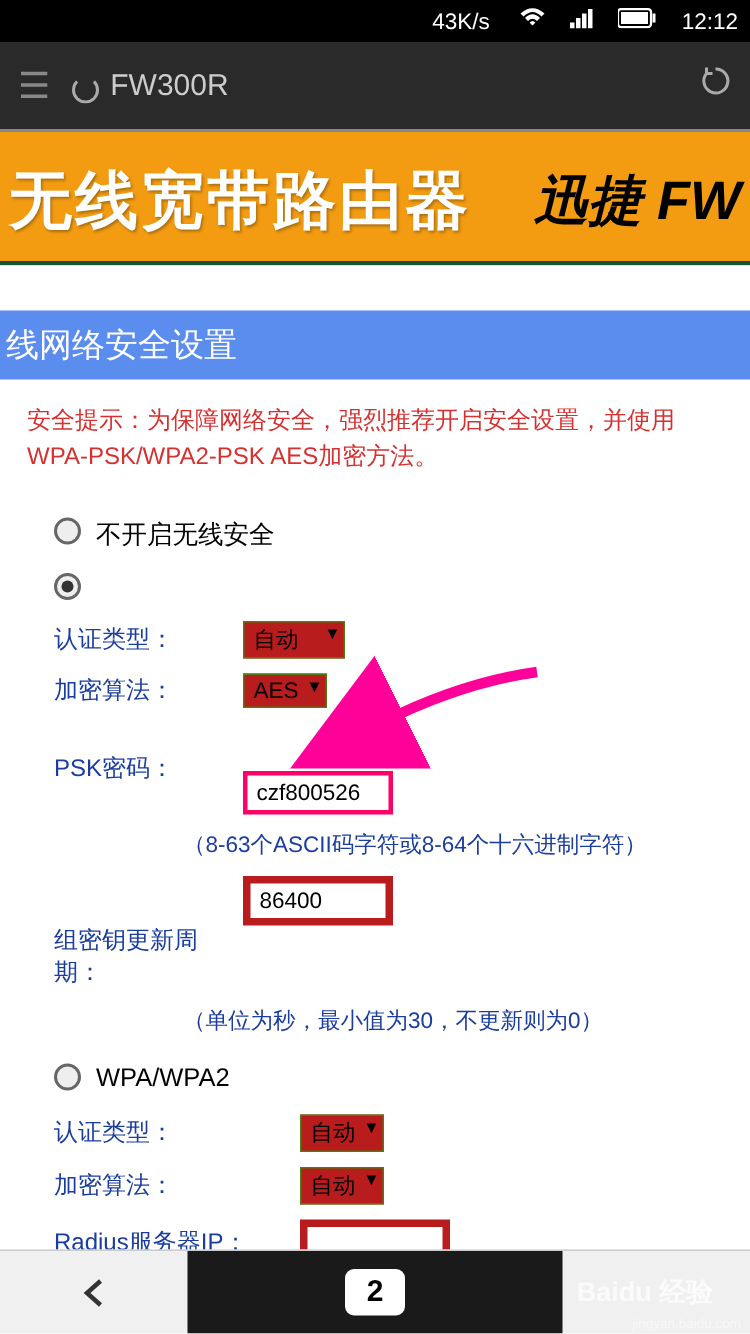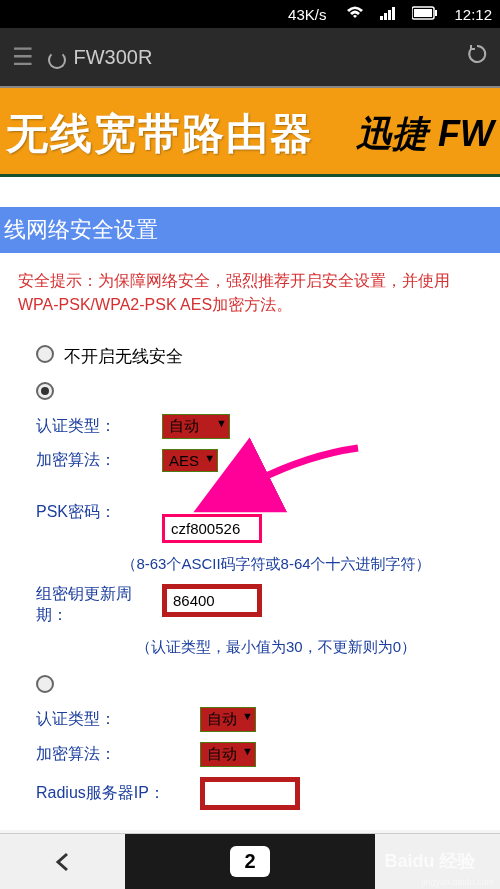--- a/index.html
+++ b/index.html
@@ -36,21 +36,21 @@
     .radio-label { font-size: 17px; color: #000; }
     
     .form-row { display: flex; align-items: center; margin: 10px 0 10px 18px; gap: 24px; }
     .form-label { width: 102px; color: #1a3d9e; font-size: 16px; }
     .select { background: #b91c1c; border: 1px solid #4d7c0f; padding: 2px 18px 2px 6px; font-size: 15px; position: relative; }
     .select::after { content: '▼'; position: absolute; right: 2px; top: 2px; font-size: 11px; }
     .select.wide { padding-right: 30px; }
     .input { border: 5px solid #b91c1c; padding: 3px 6px; font-size: 15px; width: 100px; background: #fff; }
     .input.highlighted { border: 3px solid #ff0066; margin-top: 32px; }
     
-    .hint { color: #1a3d9e; font-size: 15px; margin-left: 72px; padding-right: 20px; line-height: 1.4; text-align: center; }
+    .hint { color: #1a3d9e; font-size: 15px; margin-left: 104px; padding-right: 20px; line-height: 1.4; }
     
     .wpa2-section { margin-top: 18px; }
     .wpa2-section .form-label { width: 140px; }
     .wpa2-section .hint-inline { color: #1a3d9e; font-size: 14px; margin-left: 8px; }
     
     
     .arrow { position: absolute; top: 443px; left: 248px; pointer-events: none; }
     .arrow svg { overflow: visible; }
     
     
@@ -125,28 +125,29 @@
     <div class="form-row">
       <span class="form-label">加密算法：</span>
       <span class="select">AES</span>
     </div>
     <div class="form-row">
       <span class="form-label">PSK密码：</span>
       <input class="input highlighted" value="czf800526" style="">
     </div>
     <div class="hint">（8-63个ASCII码字符或8-64个十六进制字符）</div>
     <div class="form-row" style="align-items:flex-start;">
-      <span class="form-label" style="line-height:1.3;">组密钥更新周期：</span>
+      <span class="form-label" style="line-height:1.3;margin-top:34px;">组密钥更新周期：</span>
       <input class="input" value="86400" style="">
     </div>
-    <div class="hint">（认证类型，最小值为30，不更新则为0）</div>
+    <div class="hint">（单位为秒，最小值为30，不更新则为0）</div>
 
     <div class="wpa2-section">
       <div class="radio-row">
         <span class="radio"></span>
+        <span class="radio-label">WPA/WPA2</span>
       </div>
       <div class="form-row">
         <span class="form-label">认证类型：</span>
         <span class="select">自动</span>
       </div>
       <div class="form-row">
         <span class="form-label">加密算法：</span>
         <span class="select">自动</span>
       </div>
       <div class="form-row">

